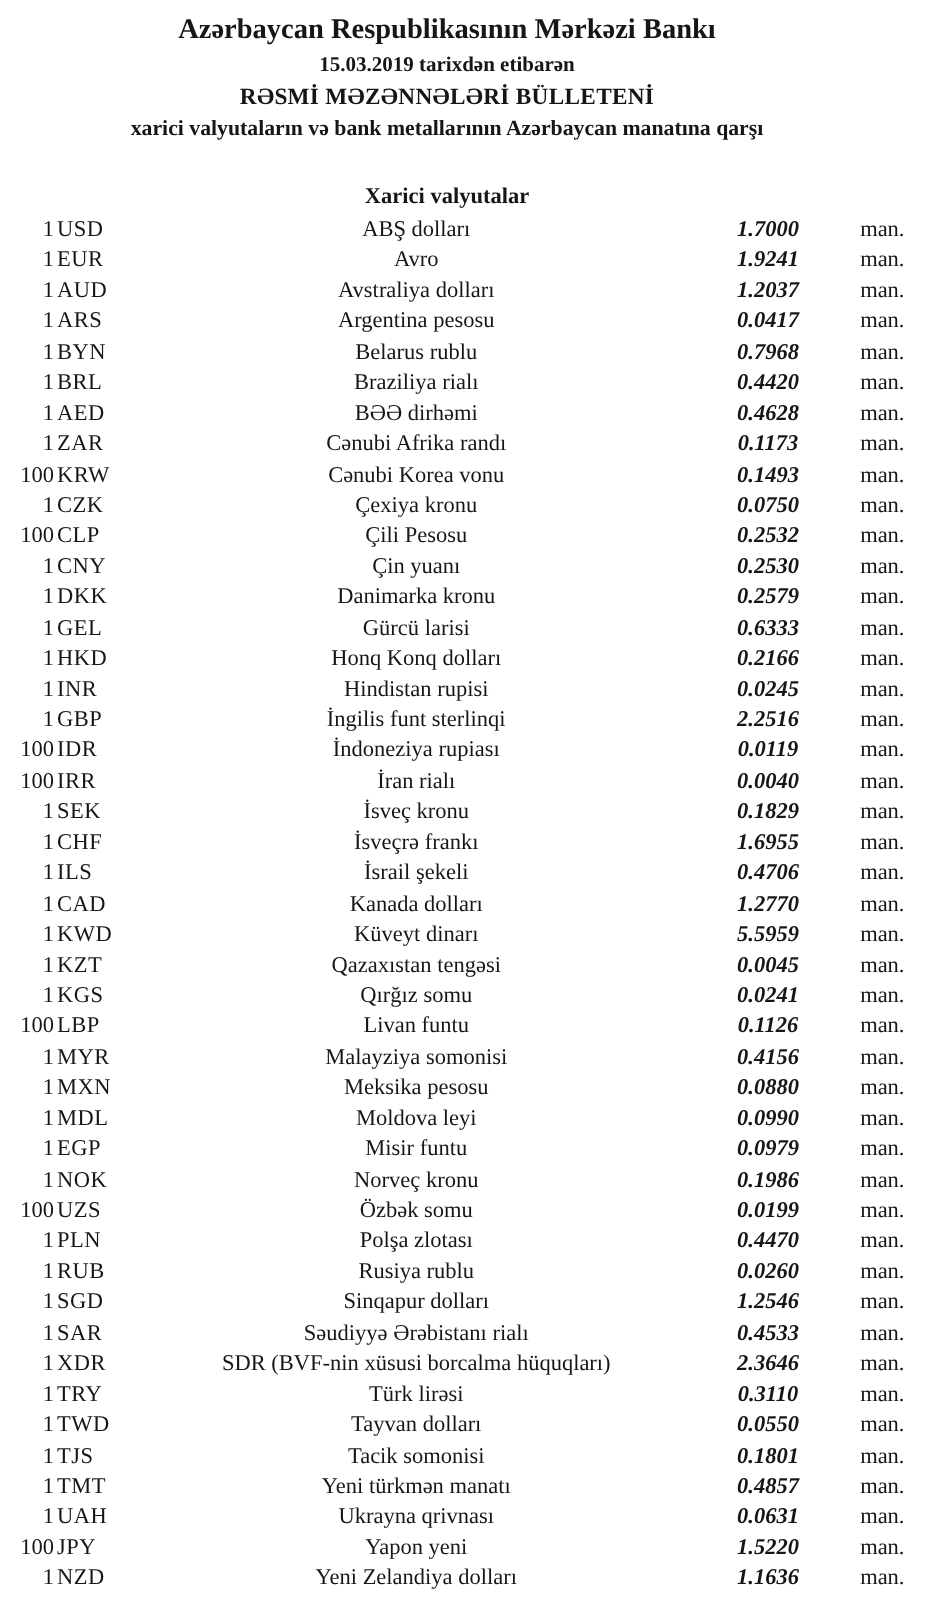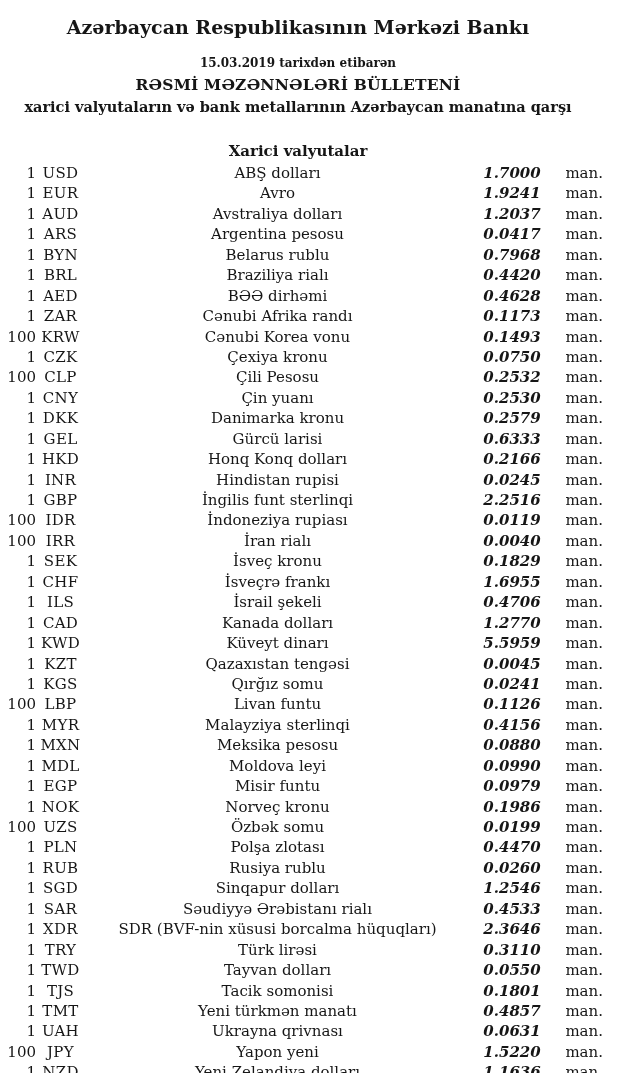--- a/index.html
+++ b/index.html
@@ -9,34 +9,34 @@
     width: 620px;
     height: 1073px;
     overflow: hidden;
     font-family: "DejaVu Serif", "Liberation Serif", serif;
     color: #161616;
   }
   .page {
     width: 596px;
     height: 1073px;
     box-sizing: border-box;
-    padding-top: 14px;
+    padding-top: 6px;
+    font-family: Liberation Serif, serif;
   }
   .hdr {
     text-align: center;
     font-weight: 700;
   }
   .hdr-title {
     font-size: 19px;
     line-height: 27px;
   }
   .hdr-date {
-    font-size: 12px;
+    font-size: 14px;
     line-height: 21px;
-    margin-top: 12px;
   }
   .hdr-subtitle {
     font-size: 14.5px;
     line-height: 21px;
   }
   .hdr-bulletin {
     font-size: 15.5px;
     line-height: 22px;
     letter-spacing: 0.2px;
   }
@@ -58,21 +58,20 @@
     height: 20.45px;
     align-items: baseline;
     font-size: 15px;
     line-height: 20.45px;
   }
   .qty {
     text-align: right;
     padding-right: 2px;
   }
   .code {
-    text-align: center;
     letter-spacing: 0.3px;
   }
   .name {
     text-align: center;
     white-space: nowrap;
     overflow: hidden;
   }
   .rate {
     text-align: center;
     font-weight: 700;
@@ -308,21 +307,21 @@
     <span class="qty">100</span>
     <span class="code">LBP</span>
     <span class="name">Livan funtu</span>
     <span class="rate">0.1126</span>
     <span class="unit">man.</span>
   </div>
 
   <div class="row">
     <span class="qty">1</span>
     <span class="code">MYR</span>
-    <span class="name">Malayziya sterlinqi</span>
+    <span class="name">Malayziya somonisi</span>
     <span class="rate">0.4156</span>
     <span class="unit">man.</span>
   </div>
 
   <div class="row">
     <span class="qty">1</span>
     <span class="code">MXN</span>
     <span class="name">Meksika pesosu</span>
     <span class="rate">0.0880</span>
     <span class="unit">man.</span>

